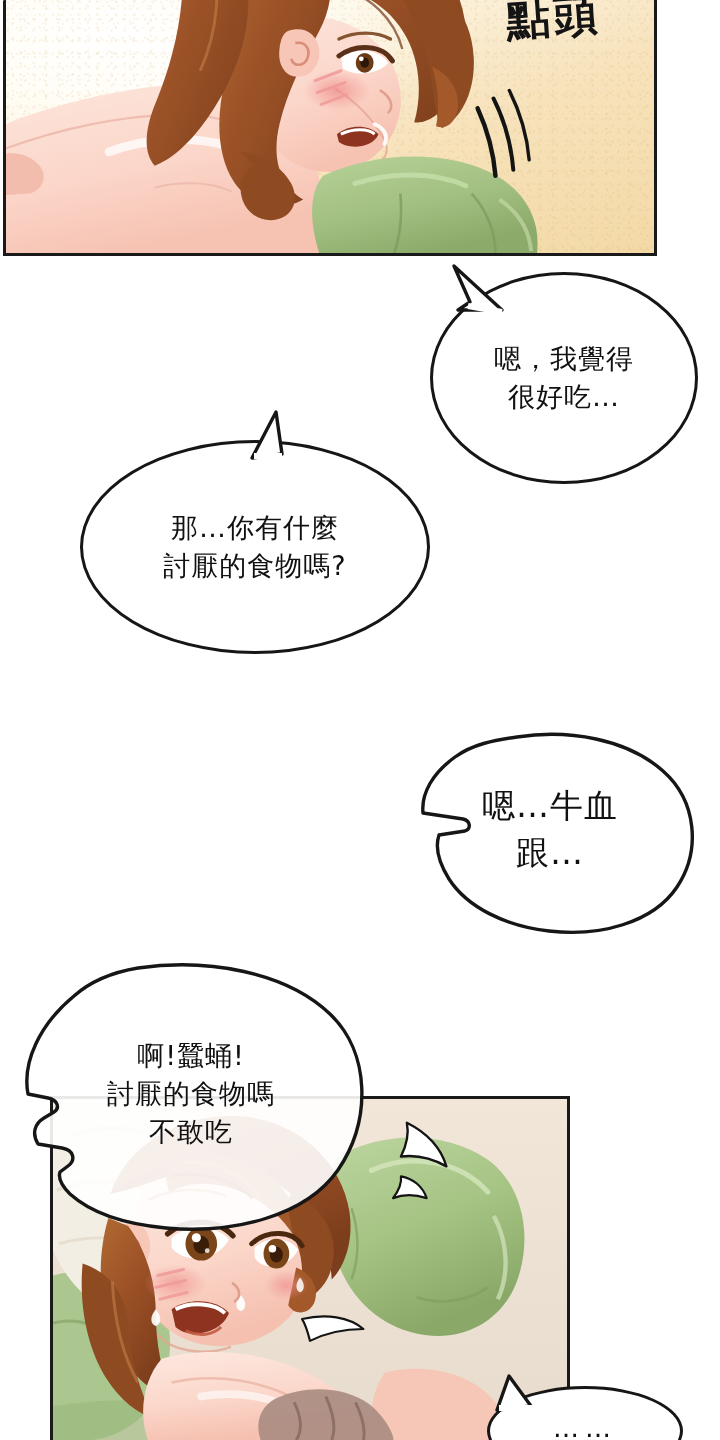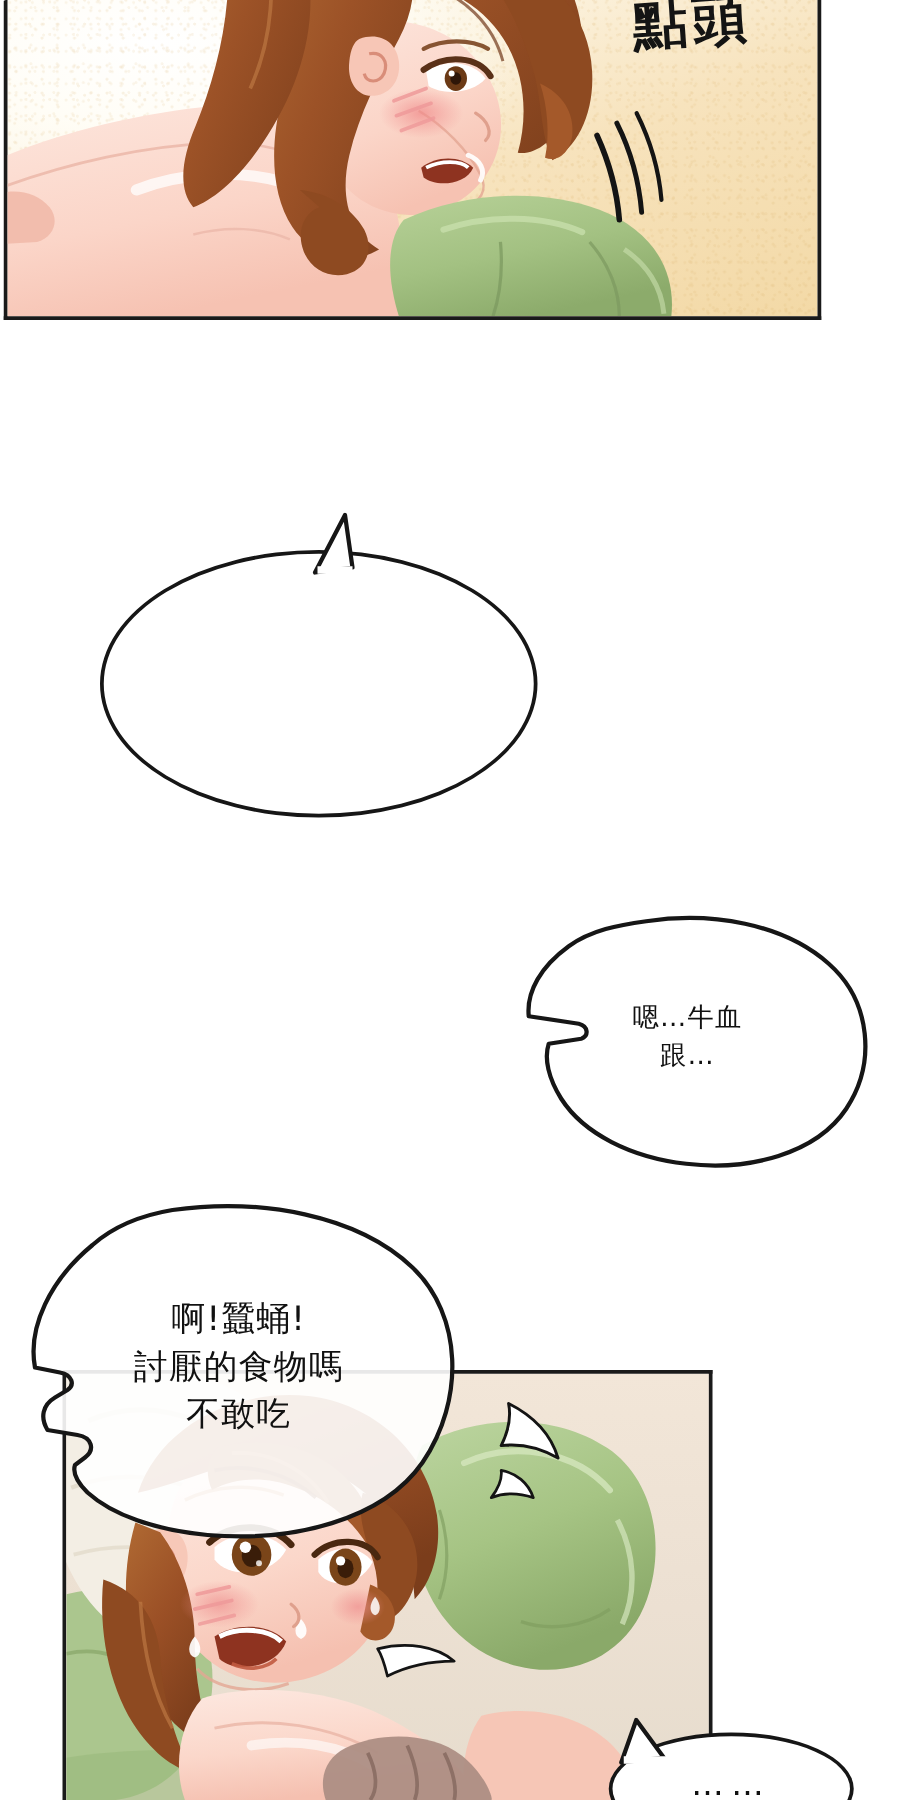--- a/index.html
+++ b/index.html
@@ -101,21 +101,21 @@
   }
 
   #bubble-2 { left:80px; top:440px; width:350px; height:214px; }
   #bubble-2 .txt { font-size:27px; }
   #bubble-2 .tail {
     position:absolute; left:162px; top:-30px; width:60px; height:52px; z-index:3;
   }
 
   
   #bubble-3 { left:415px; top:735px; width:270px; height:190px; }
-  #bubble-3 .txt { font-size:21px; z-index:5; }
+  #bubble-3 .txt { font-size:33px; z-index:5; }
   #bubble-3 .wob { position:absolute; left:-6px; top:-8px; width:292px; height:210px; z-index:2; }
 
   #bubble-4 { left:26px; top:966px; width:330px; height:256px; }
   #bubble-4 .txt { font-size:27px; z-index:5; }
   #bubble-4 .wob { position:absolute; left:-8px; top:-8px; width:352px; height:278px; z-index:2; }
 
   #bubble-5 { left:487px; top:1386px; width:196px; height:90px; }
   #bubble-5 .txt { font-size:26px; letter-spacing:6px; color:#111; padding-bottom:6px; }
   #bubble-5 .tail { position:absolute; left:4px; top:-12px; width:52px; height:40px; z-index:3; }
 
@@ -372,27 +372,38 @@
     </div>
 
   </div>
 
   <div id="bubble-top-partial">
     <svg viewBox="0 0 180 96" width="180" height="96">
       <path d="M20 96 L20 40 C 20 14, 48 0, 92 0 C 140 0, 172 16, 178 44" fill="#ffffff" stroke="#161616" stroke-width="3.4" stroke-linejoin="round"></path>
     </svg>
   </div>
 
+  <div class="bubble oval" id="bubble-1">
+    <div class="body"></div>
+    <svg class="tail" viewBox="0 0 60 60">
+      <path d="M54 50 L 6 6 L 22 42 L 10 50 Z" fill="#ffffff" stroke="#161616" stroke-width="3.4" stroke-linejoin="round"></path>
+      <path d="M20 46 L 54 52" stroke="#ffffff" stroke-width="6"></path>
+    </svg>
+    <div class="txt">嗯，我覺得
+很好吃…</div>
+  </div>
 
   <div class="bubble oval" id="bubble-2">
     <div class="body"></div>
     <svg class="tail" viewBox="0 0 60 52">
       <path d="M10 48 L 34 2 L 40 44 Z" fill="#ffffff" stroke="#161616" stroke-width="3.4" stroke-linejoin="round"></path>
       <path d="M12 46 L 40 46" stroke="#ffffff" stroke-width="6"></path>
     </svg>
+    <div class="txt">那…你有什麼
+討厭的食物嗎?</div>
   </div>
 
   <div class="bubble" id="bubble-3">
     <svg class="wob" viewBox="0 0 292 210">
       <path d="M108 10 C 160 2, 218 12, 254 44 C 288 74, 292 124, 268 160
                C 244 196, 190 210, 140 204 C 96 199, 58 180, 40 152
                C 30 136, 26 120, 30 108 L 56 104 C 62 102, 62 94, 54 92
                L 14 86 C 12 66, 24 46, 46 30 C 64 17, 86 13, 108 10 Z" fill="#ffffff" stroke="#161616" stroke-width="3.4" stroke-linejoin="round"></path>
     </svg>
     <div class="txt">嗯…牛血

